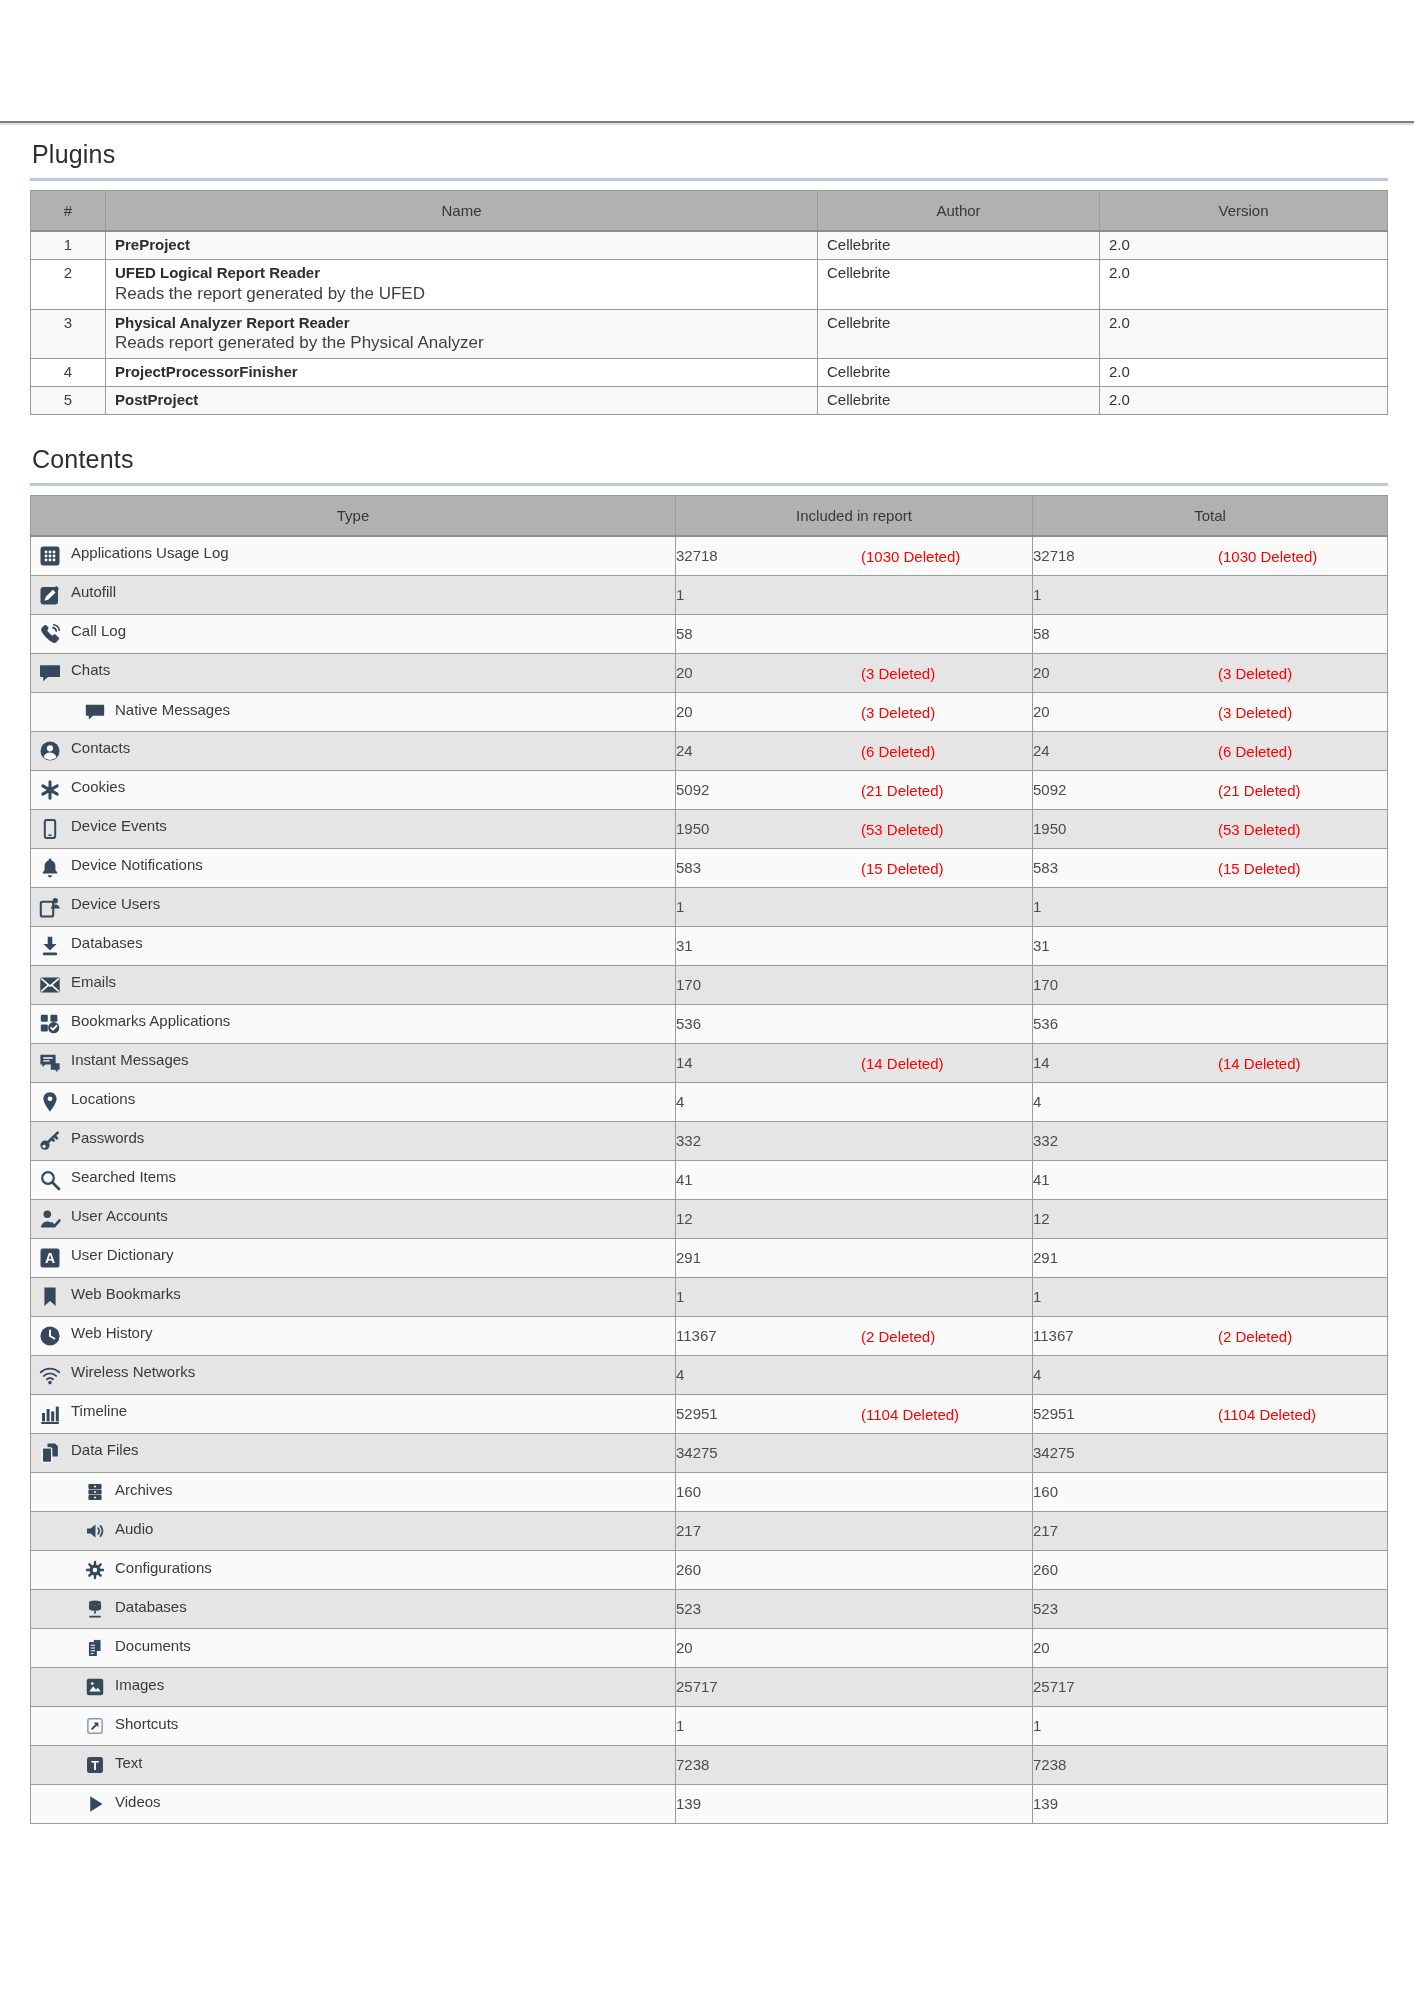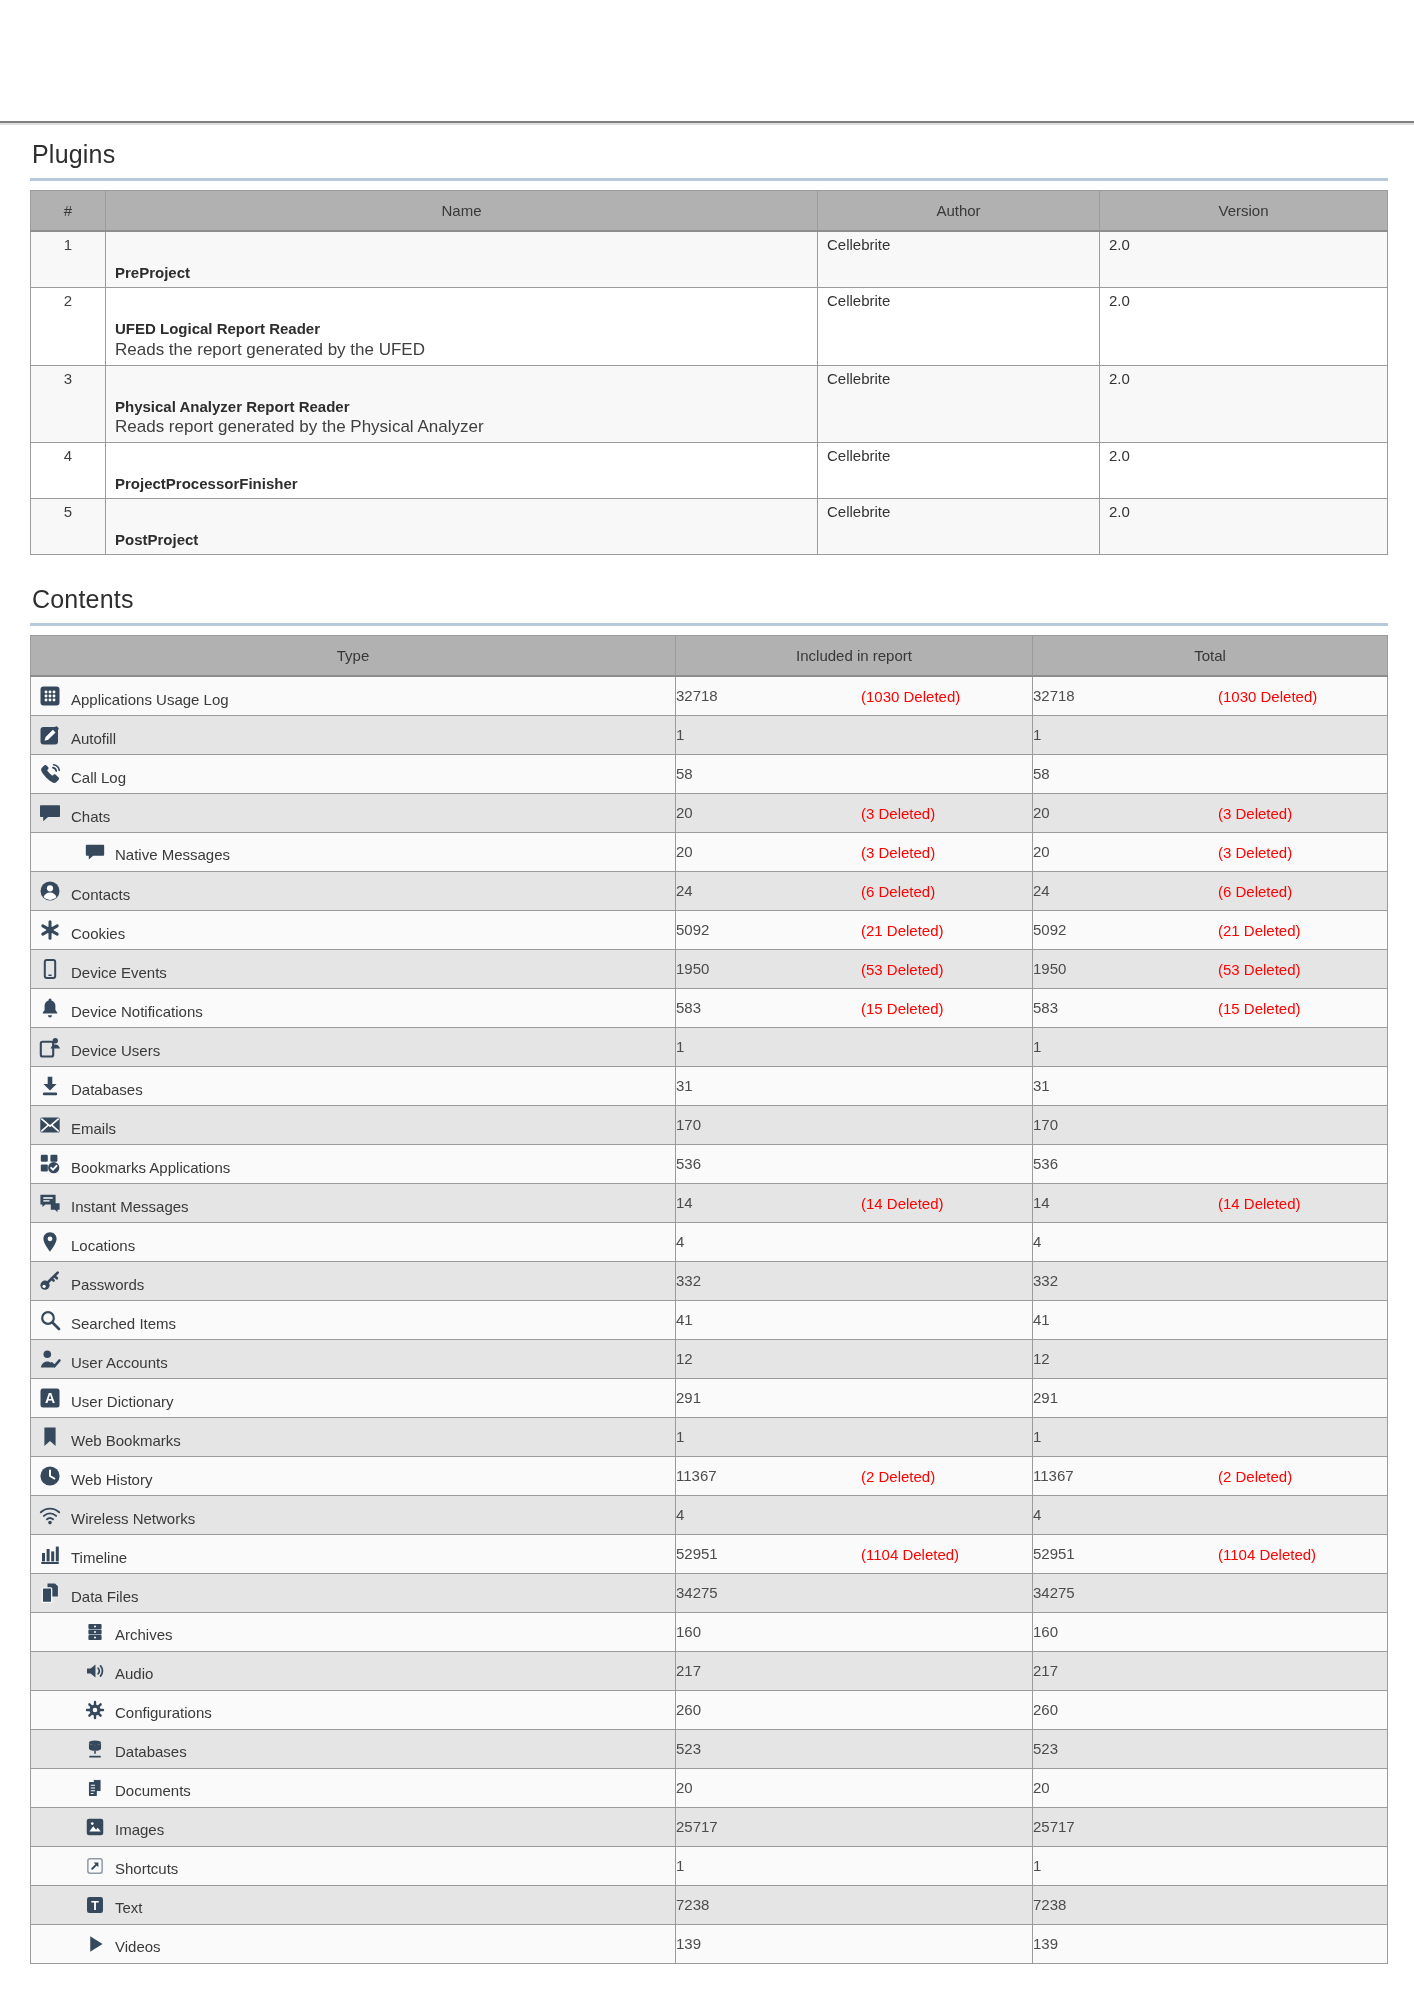--- a/index.html
+++ b/index.html
@@ -30,33 +30,33 @@
   }
   
   .plugins-table col.c-num{width:75px;}
   .plugins-table col.c-name{width:712px;}
   .plugins-table col.c-author{width:282px;}
   .plugins-table th.h-num{text-align:center;}
   .plugins-table td{padding:4px 9px;vertical-align:top;font-size:15px;}
   .plugins-table td.c-num{text-align:center;color:#3f3f3f;}
   .plugins-table tr.stripe-a td{background:#f8f8f8;}
   .plugins-table tr.stripe-b td{background:#ffffff;}
-  .plg-name{font-weight:700;color:#2d2d2d;line-height:1.25;margin-top:28px;}
+  .plg-name{font-weight:700;color:#2d2d2d;line-height:1.25;}
   .plg-desc{font-size:17px;color:#3f3f3f;line-height:1.3;}
   .plg-desc:empty{display:none;}
   .plugins-table td.c-author,.plugins-table td.c-version{color:#333;}
   
   .contents-wrap{margin-top:30px;}
   .contents-table col.c-type{width:645px;}
   .contents-table col.c-included{width:357px;}
   .contents-table td{font-size:15px;vertical-align:middle;}
   .contents-table tr.stripe-a td{background:#fafafa;}
   .contents-table tr.stripe-b td{background:#e5e5e5;}
   .contents-table td{height:38px;padding:0;}
-  .type-cell{display:flex;align-items:flex-end;padding-left:7px;}
+  .type-cell{display:flex;align-items:flex-start;padding-left:7px;}
   tr.indent .type-cell{padding-left:53px;}
   .ticon{width:24px;height:24px;flex:0 0 24px;margin-right:9px;display:inline-flex;align-items:center;justify-content:center;}
   tr.indent .ticon{width:22px;height:22px;flex:0 0 22px;}
   .ticon svg{width:100%;height:100%;display:block;}
   .tlabel{color:#3a3a3a;white-space:nowrap;}
   .val-cell{position:relative;padding-left:10px;color:#4c4c4c;}
   .val-num{display:inline-block;}
   .val-del{position:absolute;left:185px;top:50%;transform:translateY(-50%);color:#ff0000;white-space:nowrap;}
   .val-del:empty{display:none;}
 </style>

